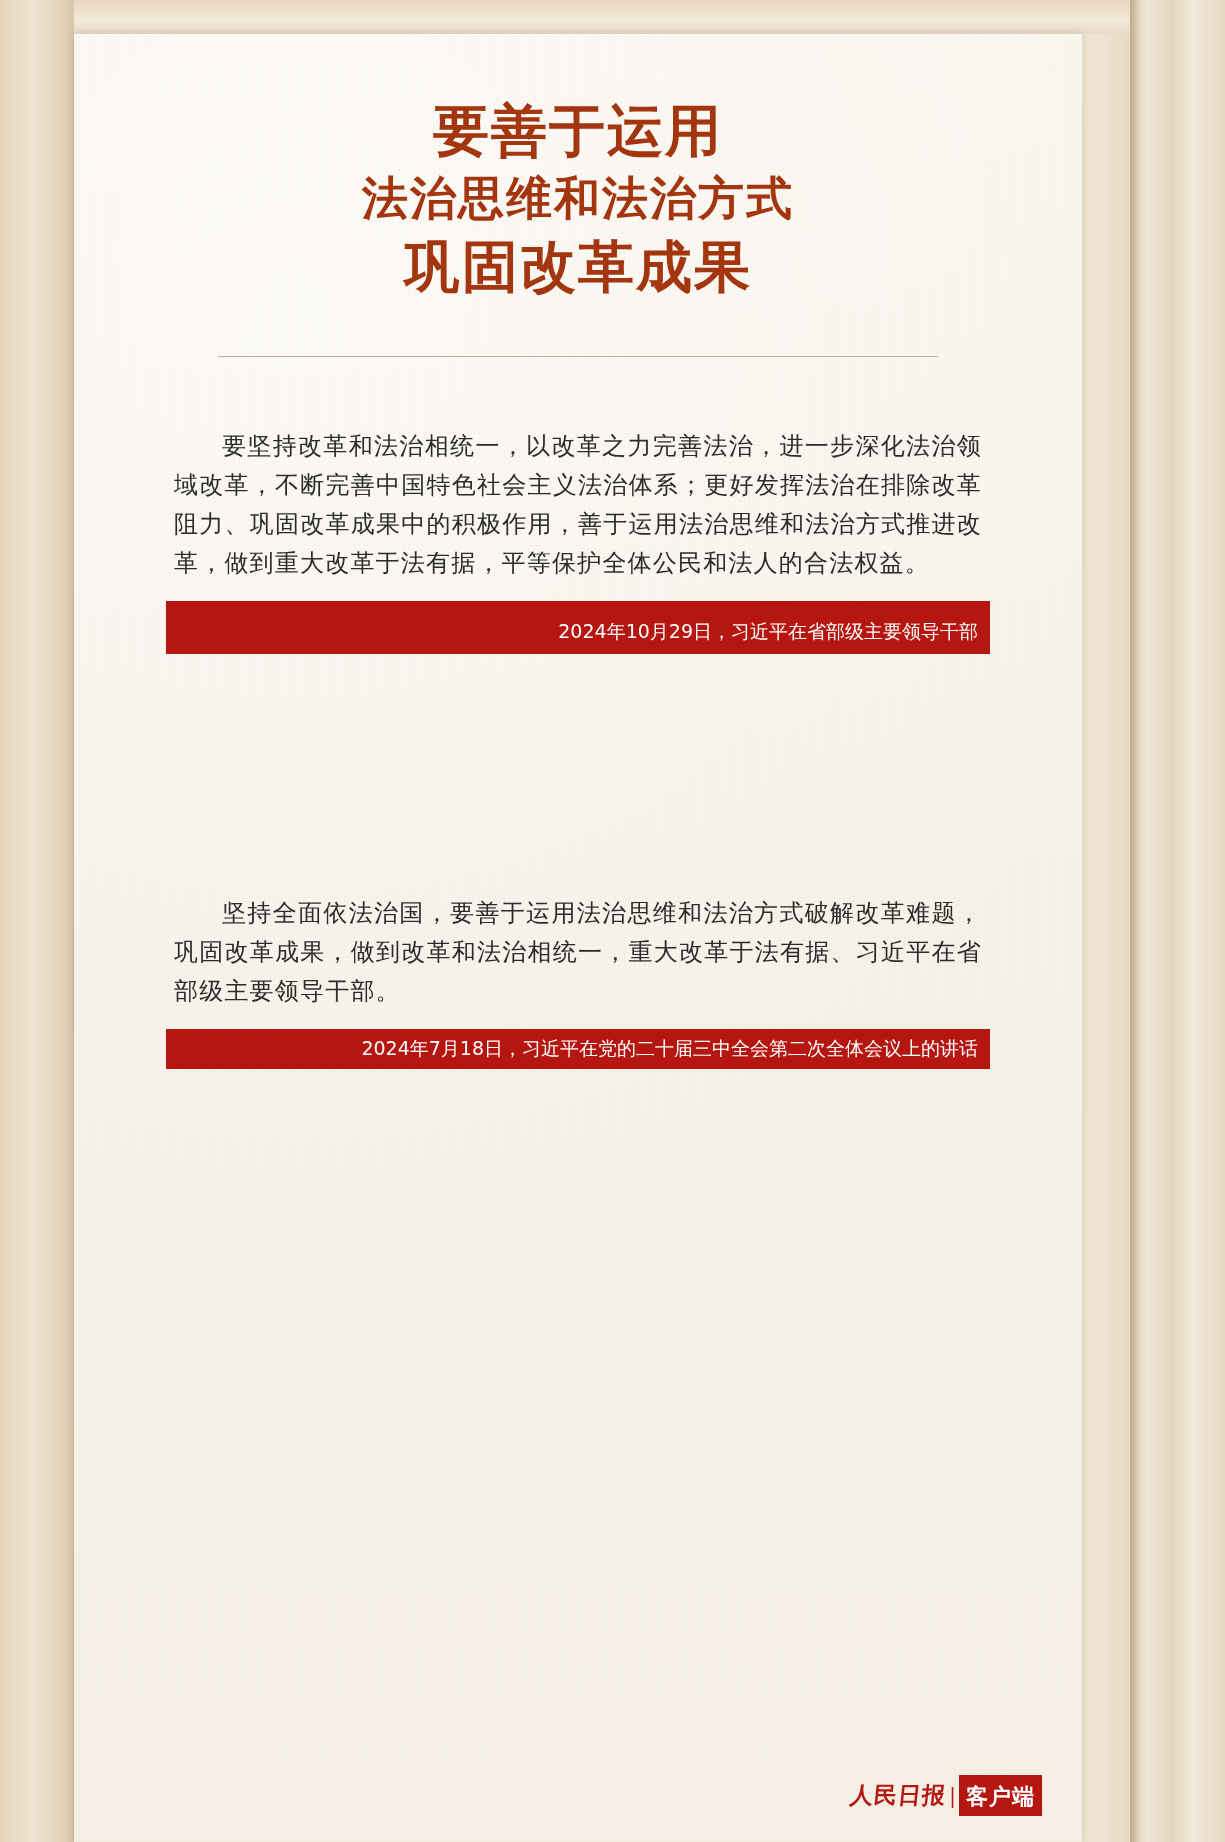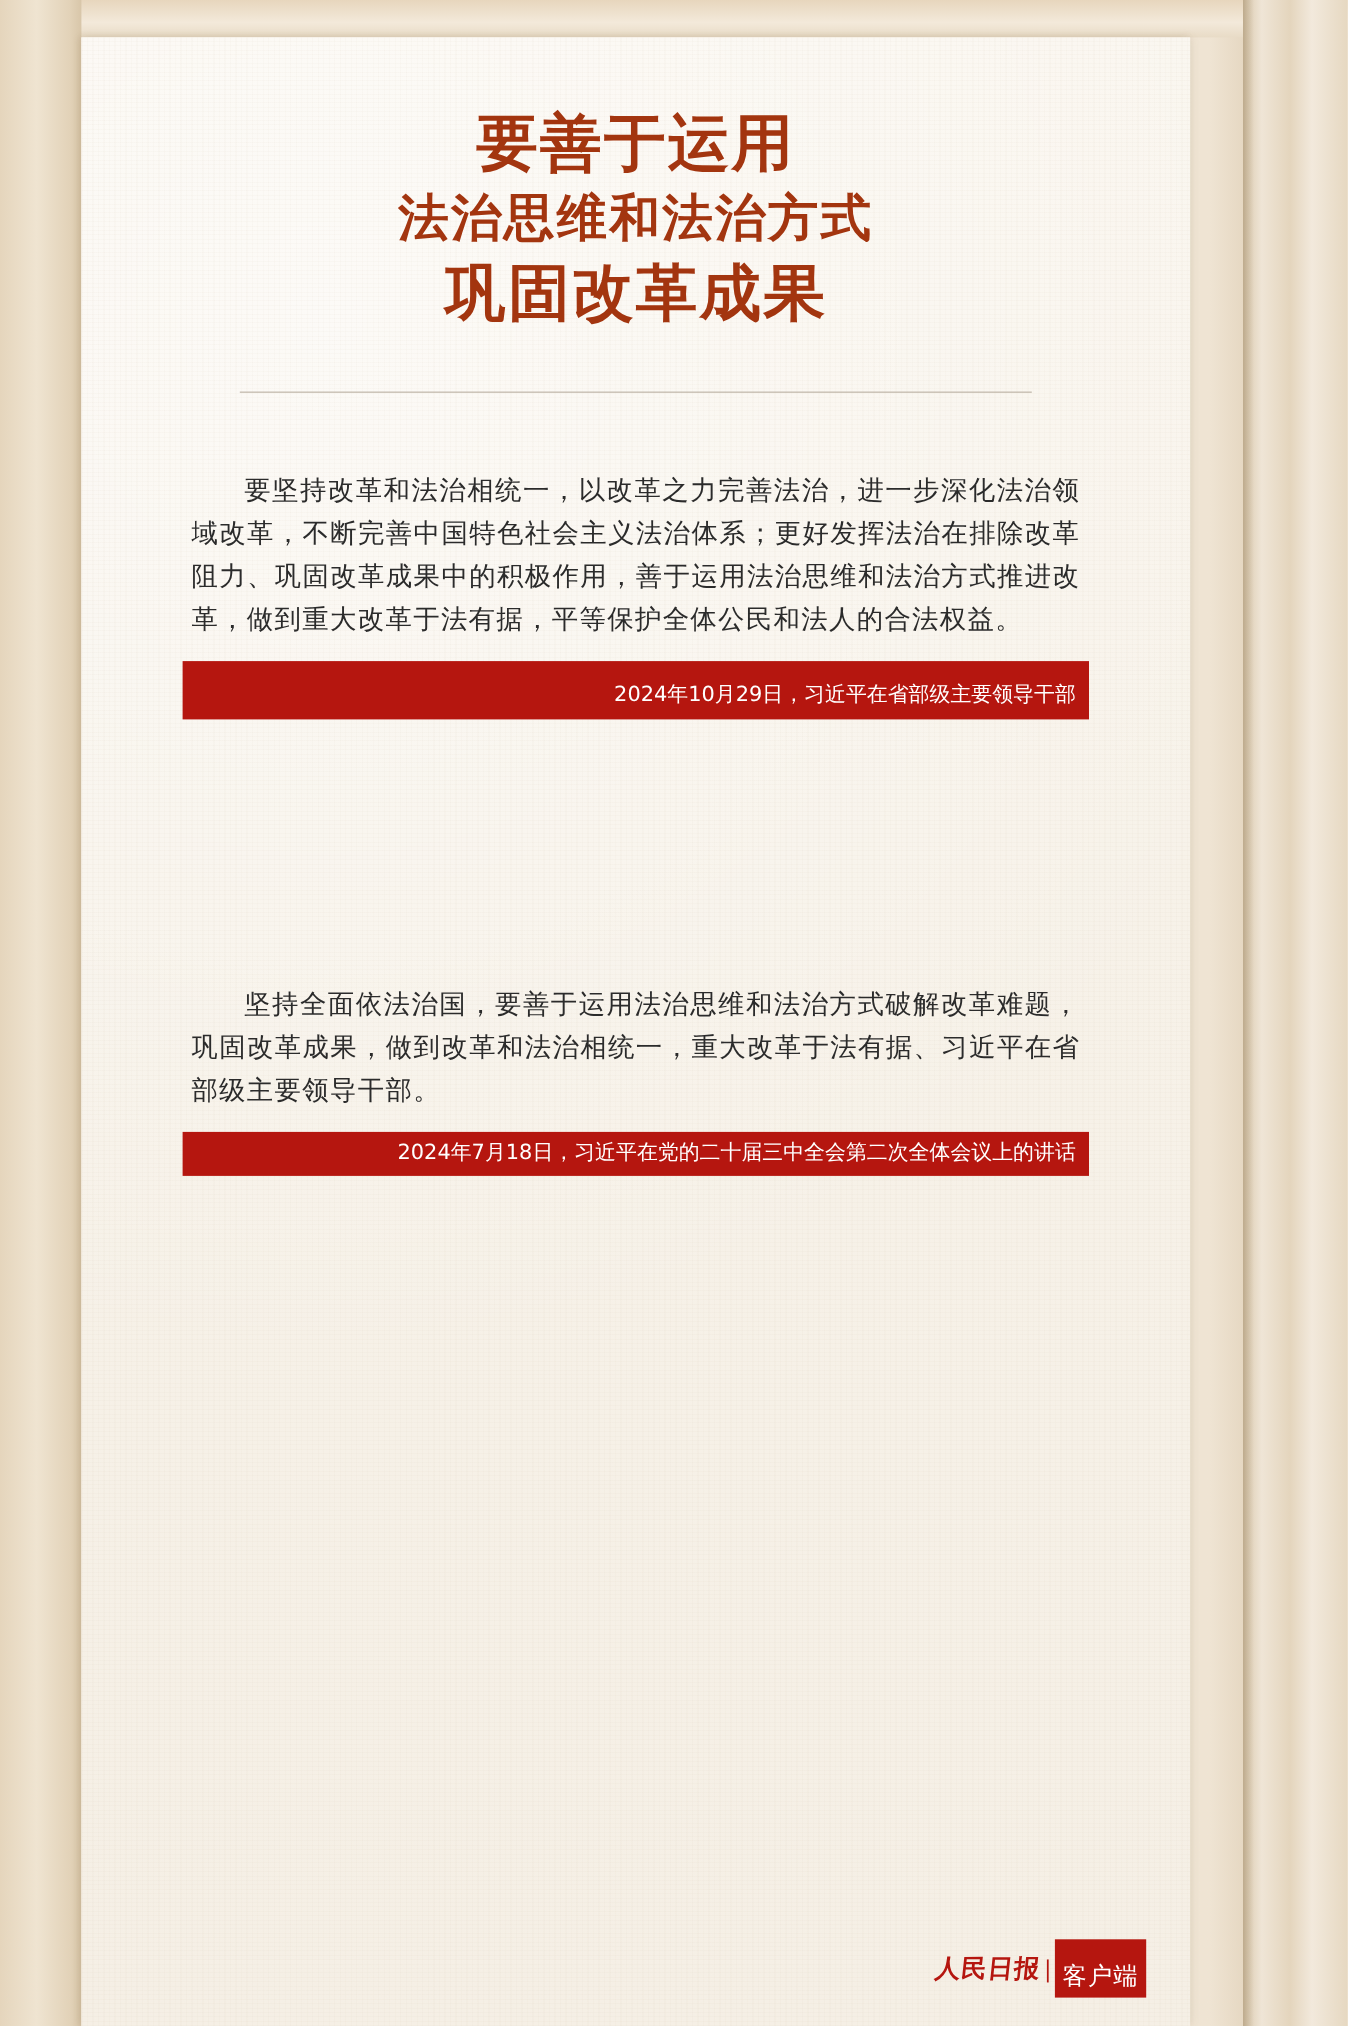--- a/index.html
+++ b/index.html
@@ -153,23 +153,23 @@
   .logo-sep {
     color: #b5160f;
     font-size: 23px;
     margin: 0 4px;
     font-weight: bold;
   }
   .logo-client {
     background: #b5160f;
     color: #fff;
     font-family: "DejaVu Sans", "Liberation Sans", sans-serif;
-    font-weight: normal;
+    font-weight: bold;
     font-size: 22px;
-    padding: 19px 7px 4px 7px;
+    padding: 7px 7px 4px 7px;
     letter-spacing: 1px;
   }
 </style>
 </head>
 <body>
 
 <div class="page-bg"></div>
 <div class="wood-top"></div>
 <div class="wood-left"></div>
 <div class="wood-right"></div>

